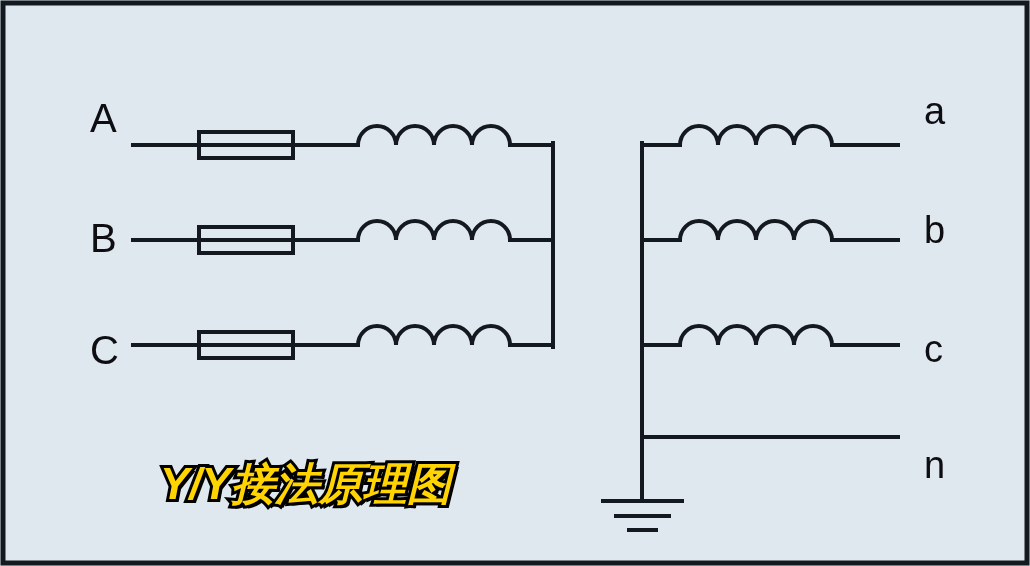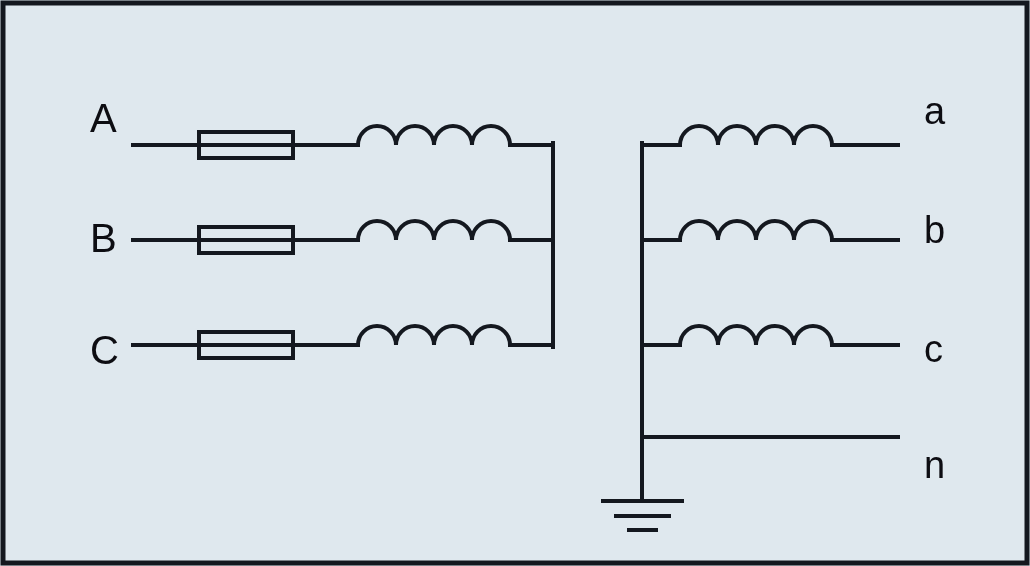--- a/index.html
+++ b/index.html
@@ -135,14 +135,17 @@
   <div class="phase-label lbl-left" style="left:90px; top:330px;">C</div>
 
   <div class="phase-label lbl-right" style="left:924px; top:92px;">a</div>
 
   <div class="phase-label lbl-right" style="left:924px; top:211px;">b</div>
 
   <div class="phase-label lbl-right" style="left:924px; top:330px;">c</div>
 
   <div class="phase-label lbl-right" style="left:924px; top:446px;">n</div>
 
+  <div id="title-wrap">
+    <span id="diagram-title">Y/Y接法原理图</span>
+  </div>
 
 </div>
 
 </body></html>

